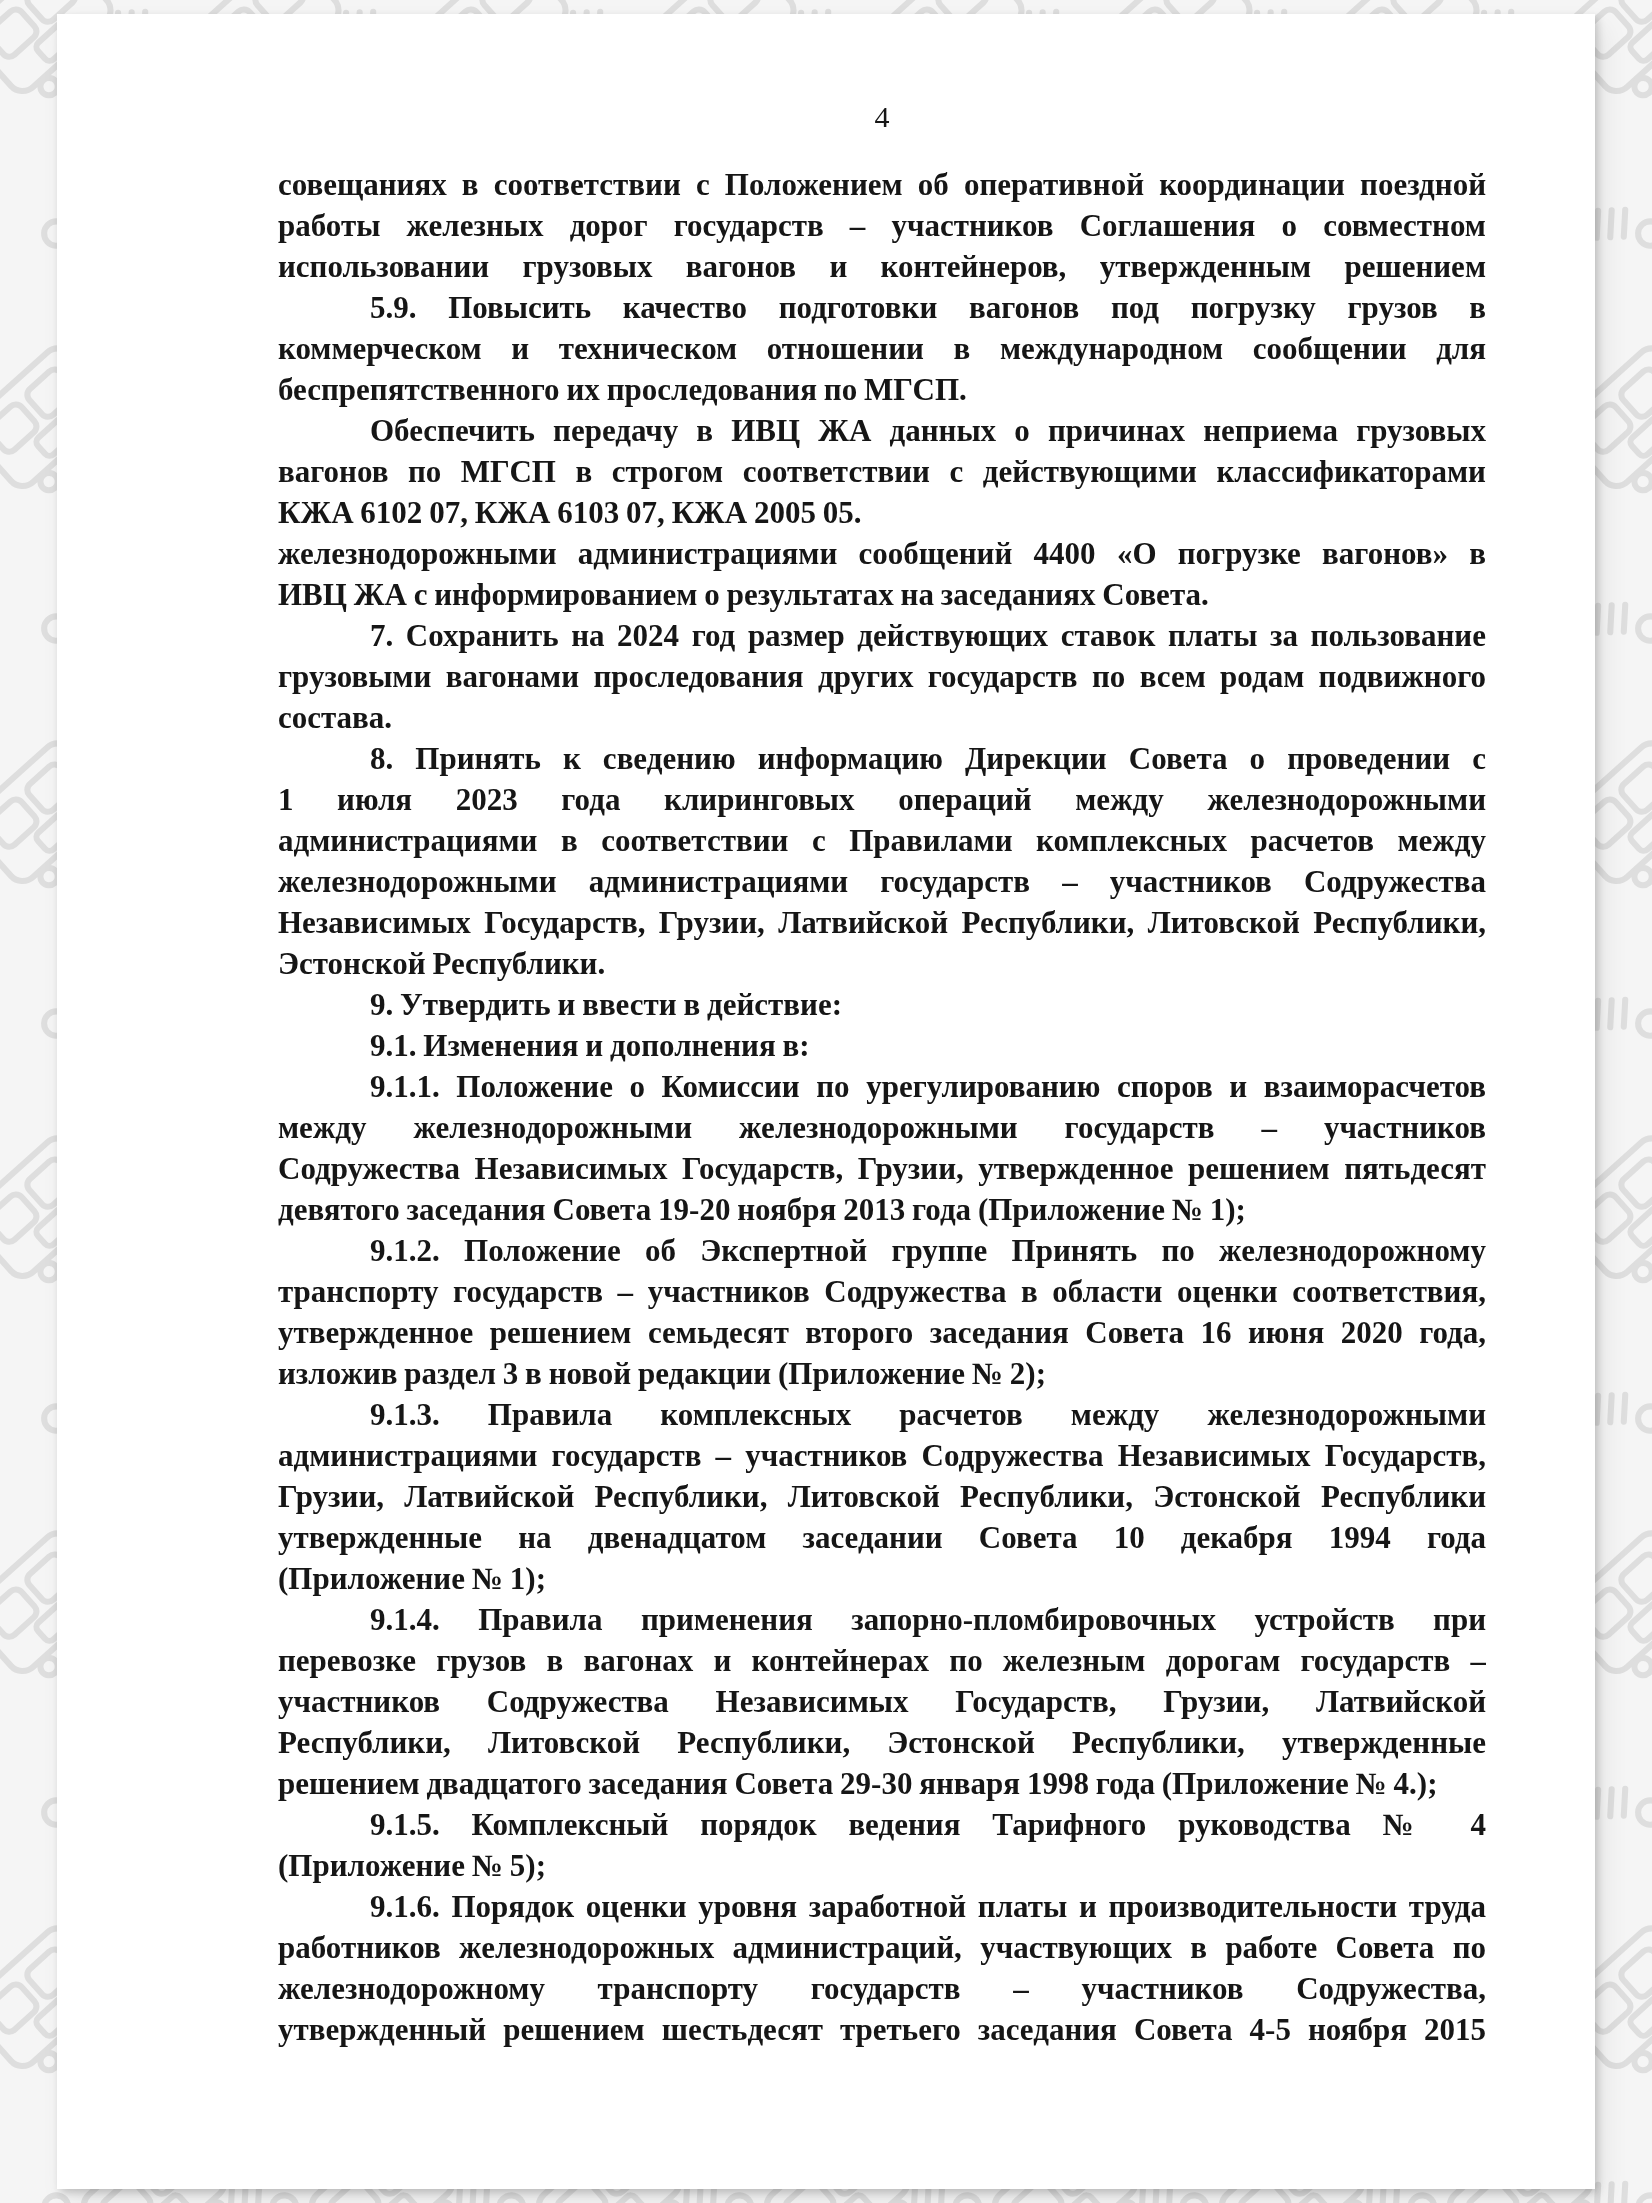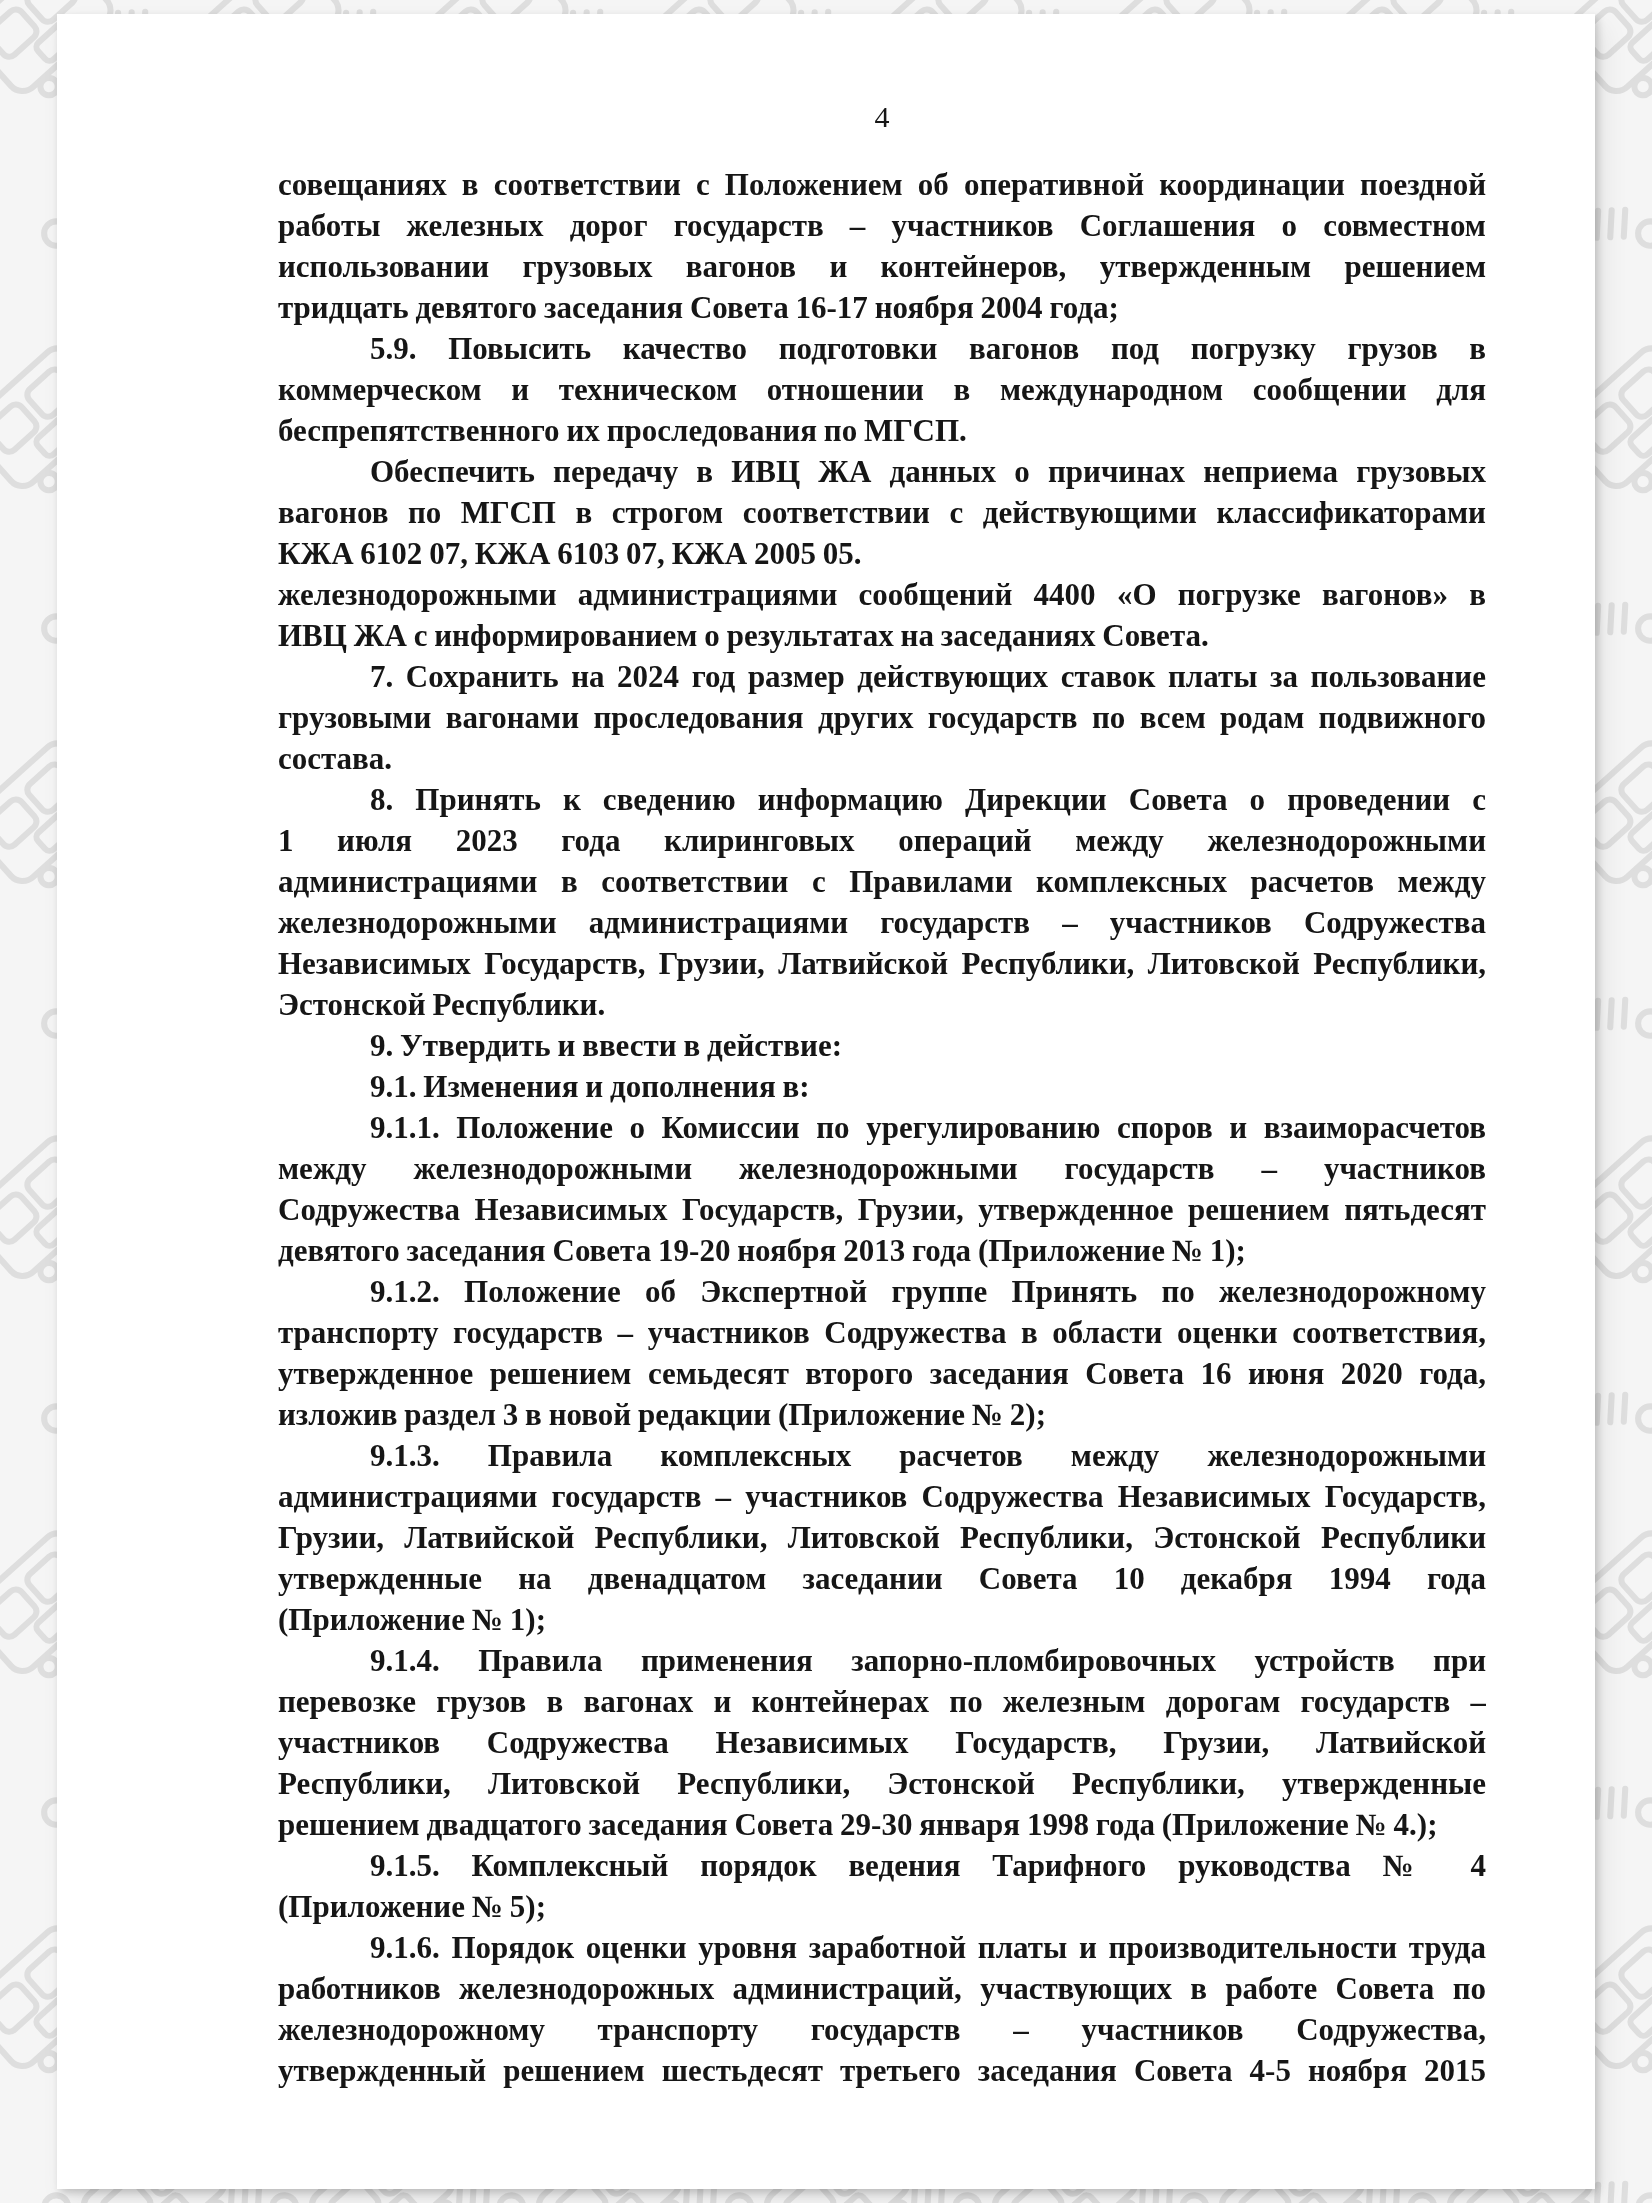--- a/index.html
+++ b/index.html
@@ -1305,21 +1305,20 @@
   </div>
 
 <div class="page">
   <div class="page-number">4</div>
 
   <div class="textblock">
 
     <div class="line">совещаниях в соответствии с Положением об оперативной координации поездной</div>
     <div class="line">работы железных дорог государств – участников Соглашения о совместном</div>
     <div class="line">использовании грузовых вагонов и контейнеров, утвержденным решением</div>
-    <div class="line last">тридцать девятого заседания Совета 16-17 ноября 2004 года;</div>
 
     <div class="line indent">5.9. Повысить качество подготовки вагонов под погрузку грузов в</div>
     <div class="line">коммерческом и техническом отношении в международном сообщении для</div>
     <div class="line last">беспрепятственного их проследования по МГСП.</div>
 
     <div class="line indent">Обеспечить передачу в ИВЦ ЖА данных о причинах неприема грузовых</div>
     <div class="line">вагонов по МГСП в строгом соответствии с действующими классификаторами</div>
     <div class="line last">КЖА 6102 07, КЖА 6103 07, КЖА 2005 05.</div>
 
     <div class="line">железнодорожными администрациями сообщений 4400 «О погрузке вагонов» в</div>

